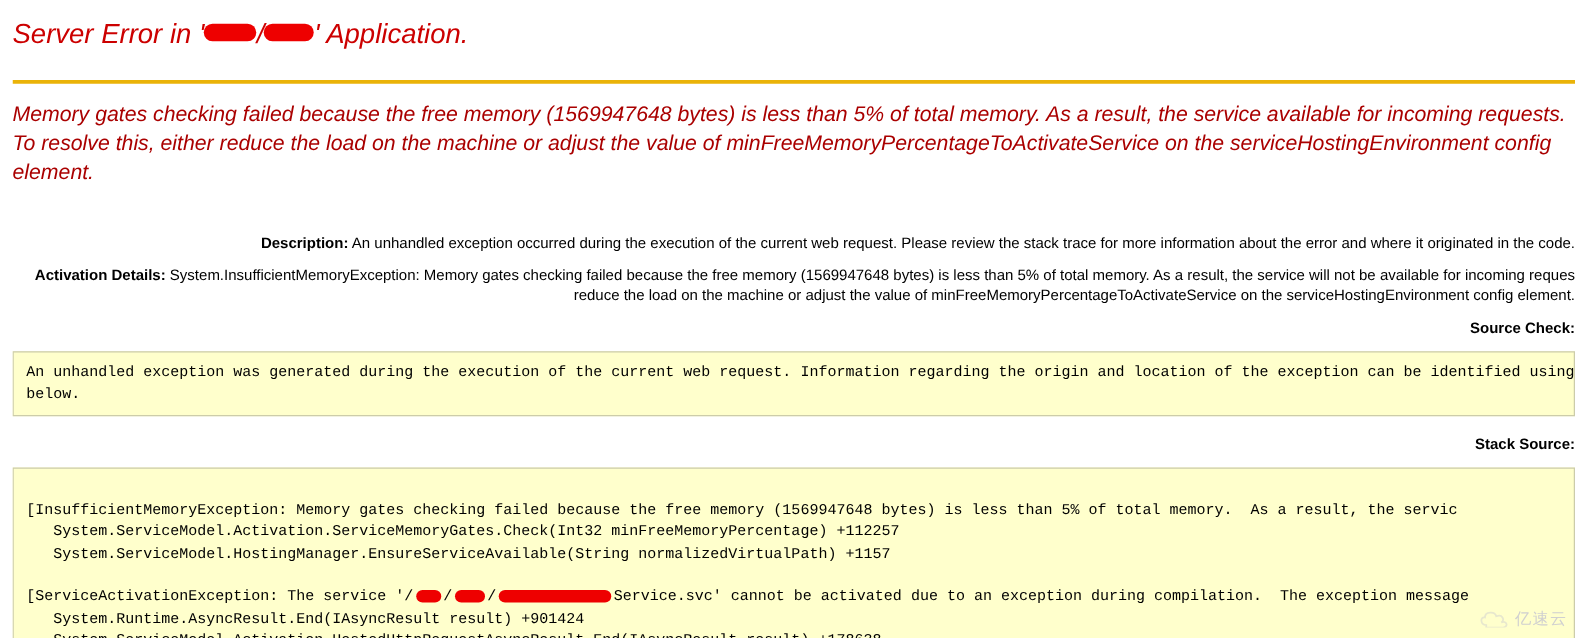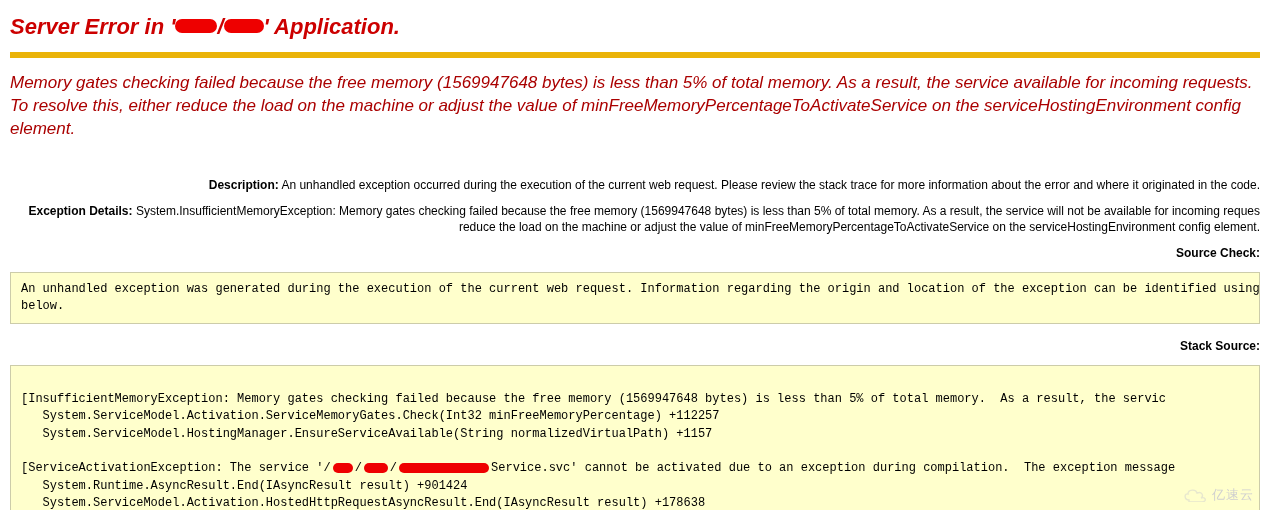--- a/index.html
+++ b/index.html
@@ -8,24 +8,24 @@
       margin: 10px;
       background: #ffffff;
       color: #000000;
       width: 1250px;
       overflow-x: hidden;
     }
     .title {
       font-family: Verdana, Arial, sans-serif;
       font-size: 22px;
       color: #cc0000;
-      font-weight: bold;
+      font-weight: normal;
       margin: 4px 0 6px 0;
-      padding-bottom: 12px;
-      border-bottom: 6px solid #eab308;
+      padding-bottom: 24px;
+      border-bottom: 3px solid #eab308;
       font-style: italic;
     }
     .redact {
       display: inline-block;
       height: 14px;
       background: #ee0000;
       border-radius: 8px;
       vertical-align: middle;
       position: relative;
       top: -2px;
@@ -94,21 +94,21 @@
 </h1>
 
 <div class="main-msg">Memory gates checking failed because the free memory (1569947648 bytes) is less than 5% of total memory.  As a result, the service available for incoming requests.  To resolve this, either reduce the load on the machine or adjust the value of minFreeMemoryPercentageToActivateService on the serviceHostingEnvironment config element.</div>
 
 <div class="section">
   <b>Description:</b>
   <span>An unhandled exception occurred during the execution of the current web request. Please review the stack trace for more information about the error and where it originated in the code.</span>
 </div>
 
 <div class="section">
-  <b>Exception Details:</b>
+  <b>Activation Details:</b>
   <span>System.InsufficientMemoryException: Memory gates checking failed because the free memory (1569947648 bytes) is less than 5% of total memory.  As a result, the service will not be available for incoming reques reduce the load on the machine or adjust the value of minFreeMemoryPercentageToActivateService on the serviceHostingEnvironment config element.</span>
 </div>
 
 <div class="section">
   <b>Source Check:</b>
 </div>
 <div class="codebox">An unhandled exception was generated during the execution of the current web request. Information regarding the origin and location of the exception can be identified using the excep
 below.</div>
 
 <div class="section">

